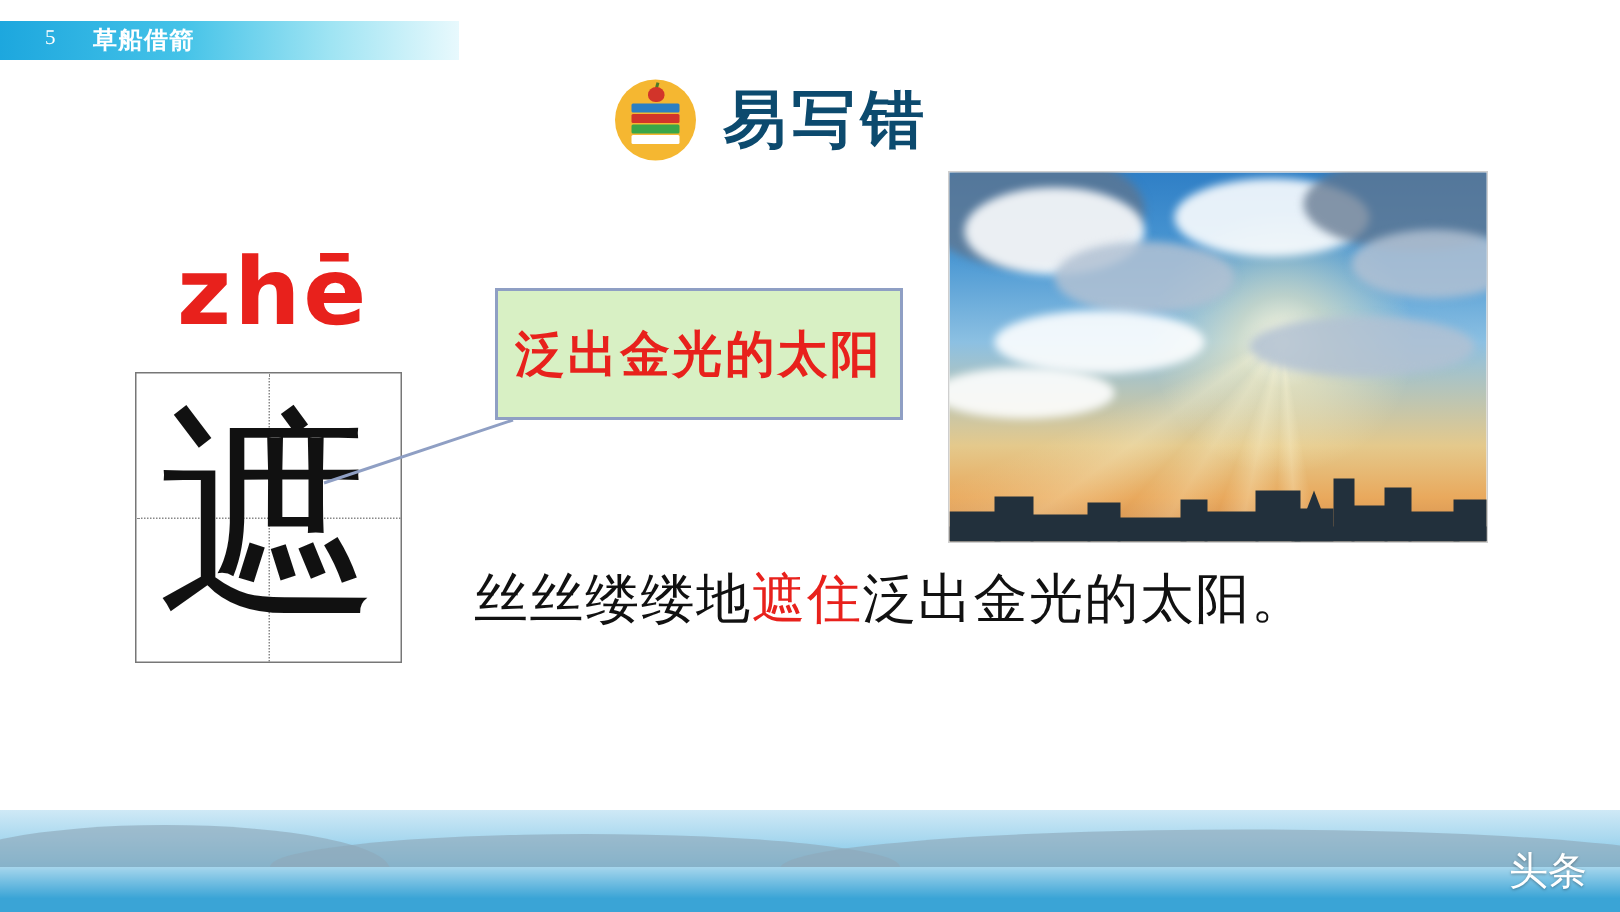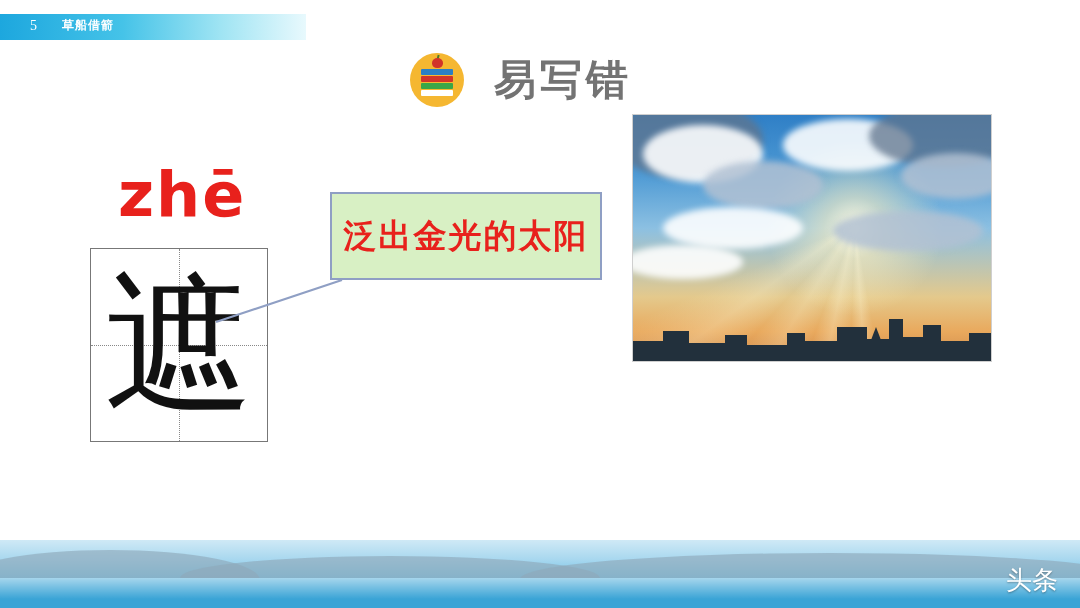--- a/index.html
+++ b/index.html
@@ -32,21 +32,21 @@
     left: 30px;
     top: 18px;
     font-size: 14px;
     color: #ffffff;
     font-family: "Liberation Serif", serif;
   }
   .header-title {
     position: absolute;
     left: 62px;
     top: 17px;
-    font-size: 12px;
+    font-size: 16px;
     color: #ffffff;
     font-weight: bold;
     letter-spacing: 1px;
     font-family: "DejaVu Sans", sans-serif;
   }
 
   
   .title-row {
     position: absolute;
     left: 410px;
@@ -86,24 +86,24 @@
     width: 32px;
     height: 6px;
     border-radius: 1px;
   }
   .book-icon .bk1 { top: 16px; background: #2b7fc4; }
   .book-icon .bk2 { top: 23px; background: #d2342a; }
   .book-icon .bk3 { top: 30px; background: #3aa648; }
   .book-icon .bk4 { top: 37px; background: #ffffff; }
 
   .title-text {
-    margin-left: 30px;
+    margin-left: 18px;
     font-size: 42px;
     font-weight: bold;
-    color: #737373;
+    color: #0c4a6e;
     font-family: "DejaVu Sans", sans-serif;
     letter-spacing: 4px;
   }
 
   
   .pinyin {
     position: absolute;
     left: 118px;
     top: 158px;
     font-size: 62px;
@@ -386,20 +386,23 @@
       <div class="bld" style="left:256px; width:14px; height:42px;"></div>
       <div class="bld" style="left:268px; width:24px; height:24px;"></div>
       <div class="bld" style="left:290px; width:18px; height:36px;"></div>
       <div class="bld" style="left:306px; width:34px; height:20px;"></div>
       <div class="bld" style="left:336px; width:24px; height:28px;"></div>
       <div class="bld" style="left:0px; width:360px; height:10px;"></div>
     </div>
   </div>
 
   <div class="sentence">
+    <div>
+      <span>丝丝缕缕地</span><span class="hl">遮住</span><span>泛出金光的太阳。</span>
+    </div>
   </div>
 
   <div class="bottom-band">
     <div class="band-hill" style="left:-40px; width:300px;"></div>
     <div class="band-hill" style="left:180px; width:420px; bottom:30px; height:22px;"></div>
     <div class="band-hill" style="left:520px; width:620px; bottom:29px; height:26px;"></div>
     <div class="band-wave"></div>
   </div>
 
   <div class="watermark">

